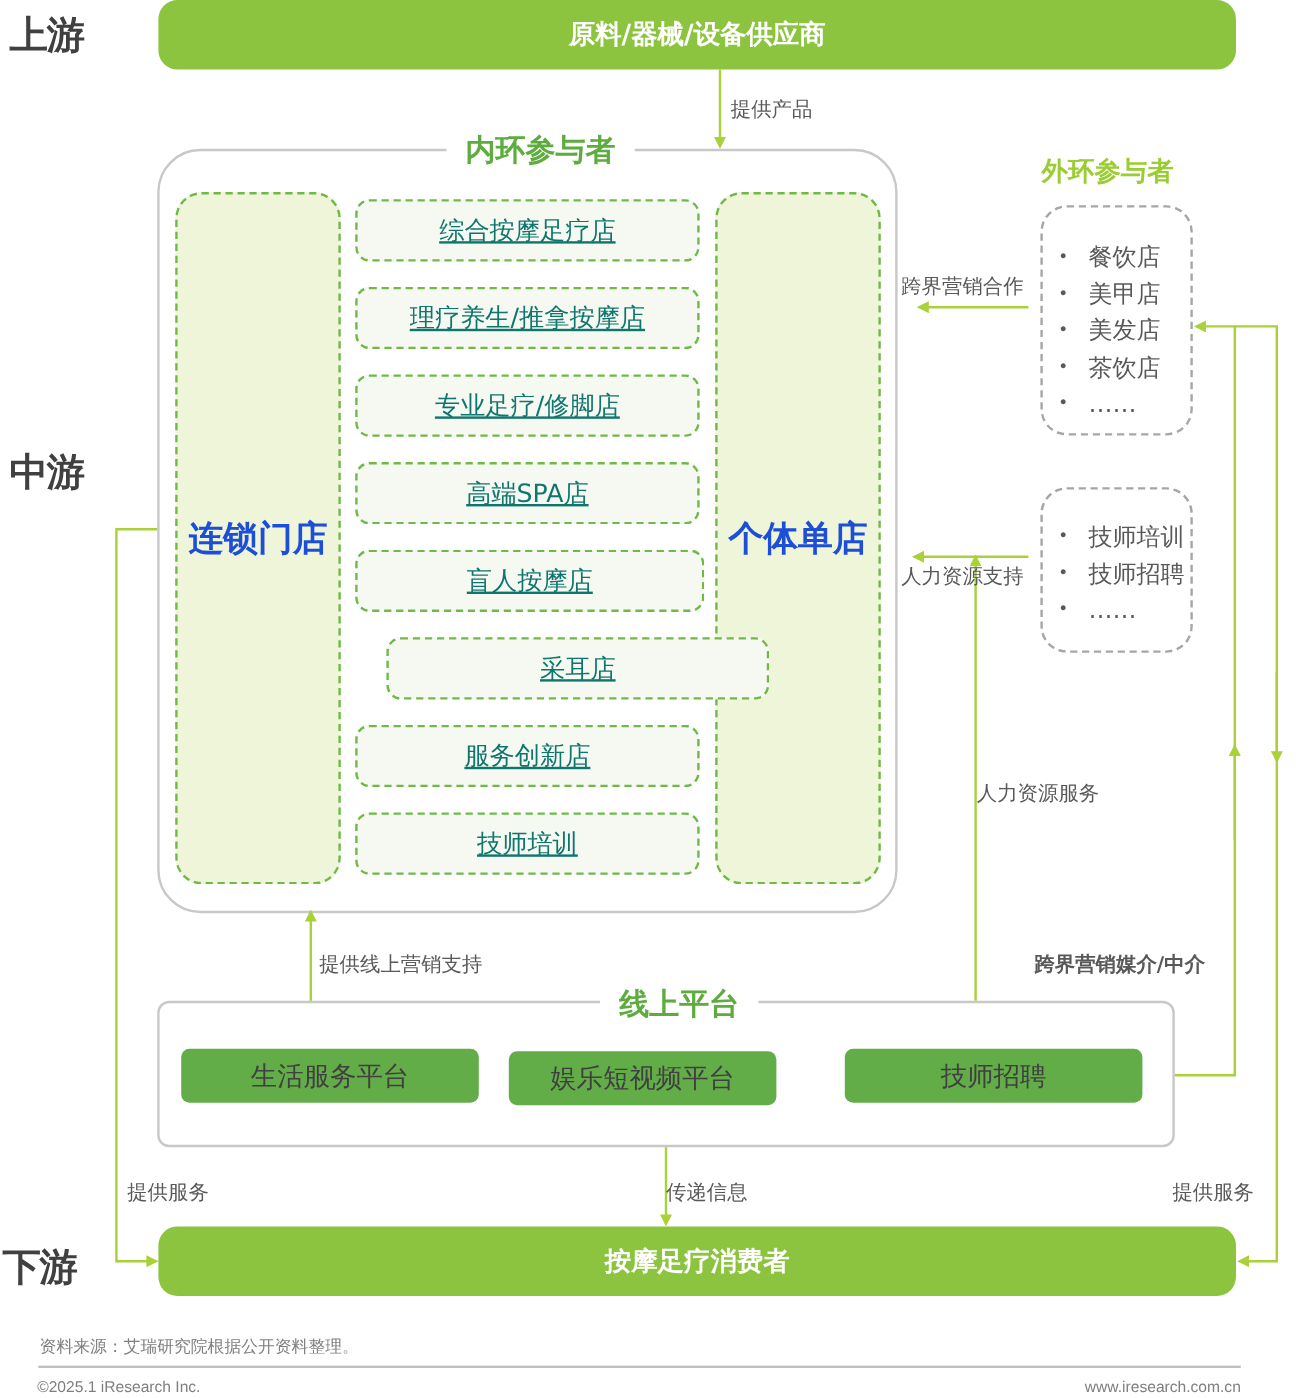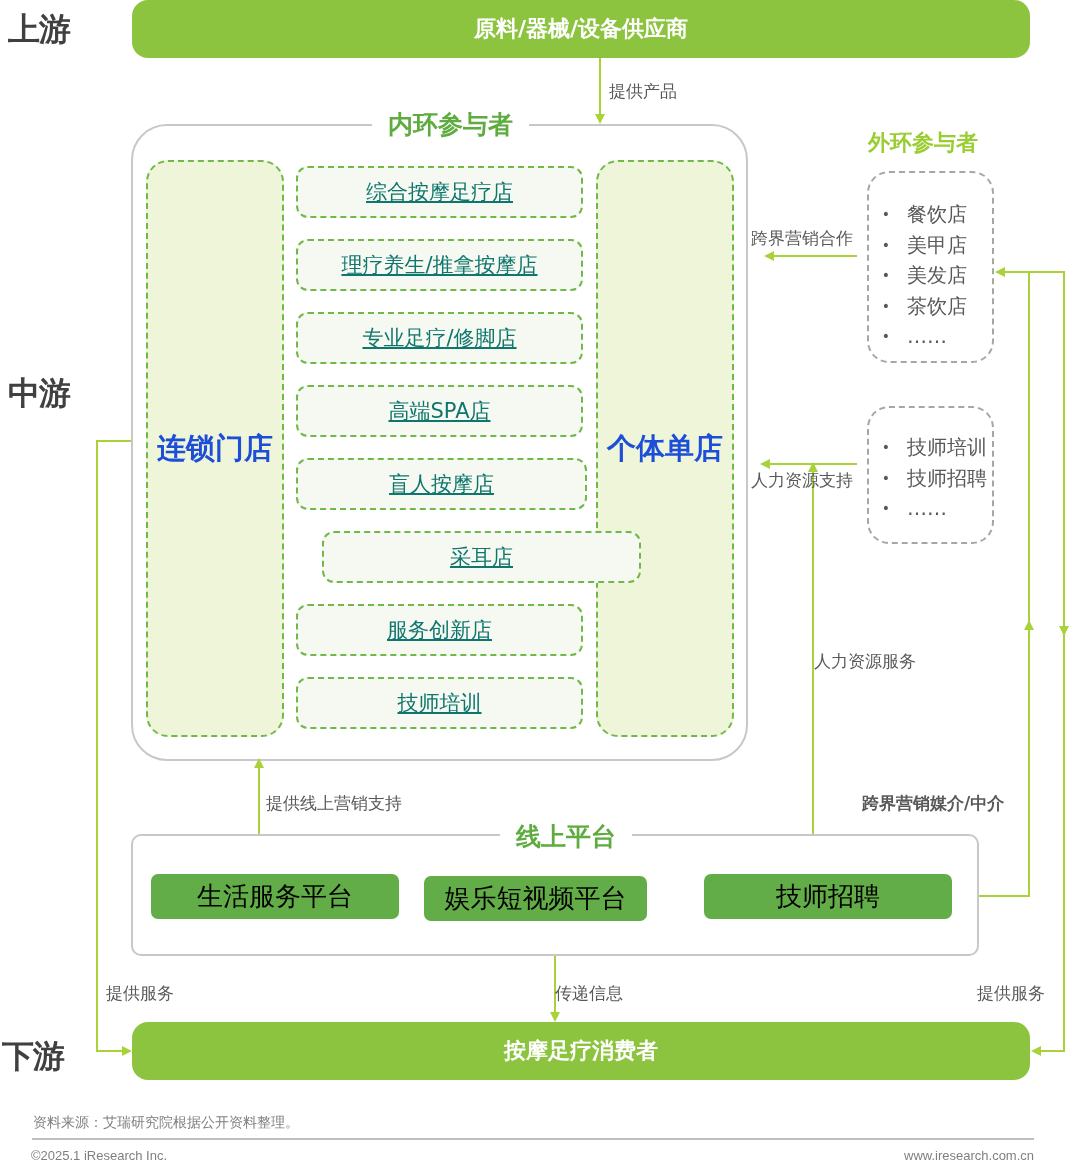--- a/index.html
+++ b/index.html
@@ -17,21 +17,21 @@
             font-size: 29px; font-weight: bold; color: #1d4ed8; }
   .type-box { border: 2px dashed #70b84a; border-radius: 12px; background: #f6f9f1;
               display: flex; align-items: center; justify-content: center;
               font-size: 21px; color: #0f766e; text-decoration: underline; }
   .outer-box { border: 2px dashed #a6a6a6; border-radius: 22px; background: #fff; padding-left: 8px; }
   .outer-box ul { list-style: none; }
   .outer-box li { font-size: 20px; color: #595959; line-height: 30.5px; display: flex; align-items: center; }
   .outer-box li .dot { width: 18px; font-size: 14px; color: #595959; margin-right: 12px; text-align: center; }
   .edge-label { font-size: 17px; color: #595959; white-space: nowrap; background: transparent; }
   .platform-box { border: 2px solid #c8c8c8; border-radius: 10px; background: #fff; }
-  .platform-btn { background: #62ad47; border-radius: 7px; color: #000000; font-size: 26px;
+  .platform-btn { background: #62ad47; border-radius: 7px; color: #404040; font-size: 22px;
                   display: flex; align-items: center; justify-content: center; }
   .footer-source { font-size: 14px; color: #7f7f7f; }
   .footer-rule { height: 2px; background: #bfbfbf; }
   .footer-small { font-size: 13px; color: #7f7f7f; font-family: "Liberation Sans", sans-serif; }
   svg.connectors { position: absolute; left: 0; top: 0; }
 </style>
 </head>
 <body>
 
 <div class="abs stage-label" style="left:8px; top:8px;">上游</div>

